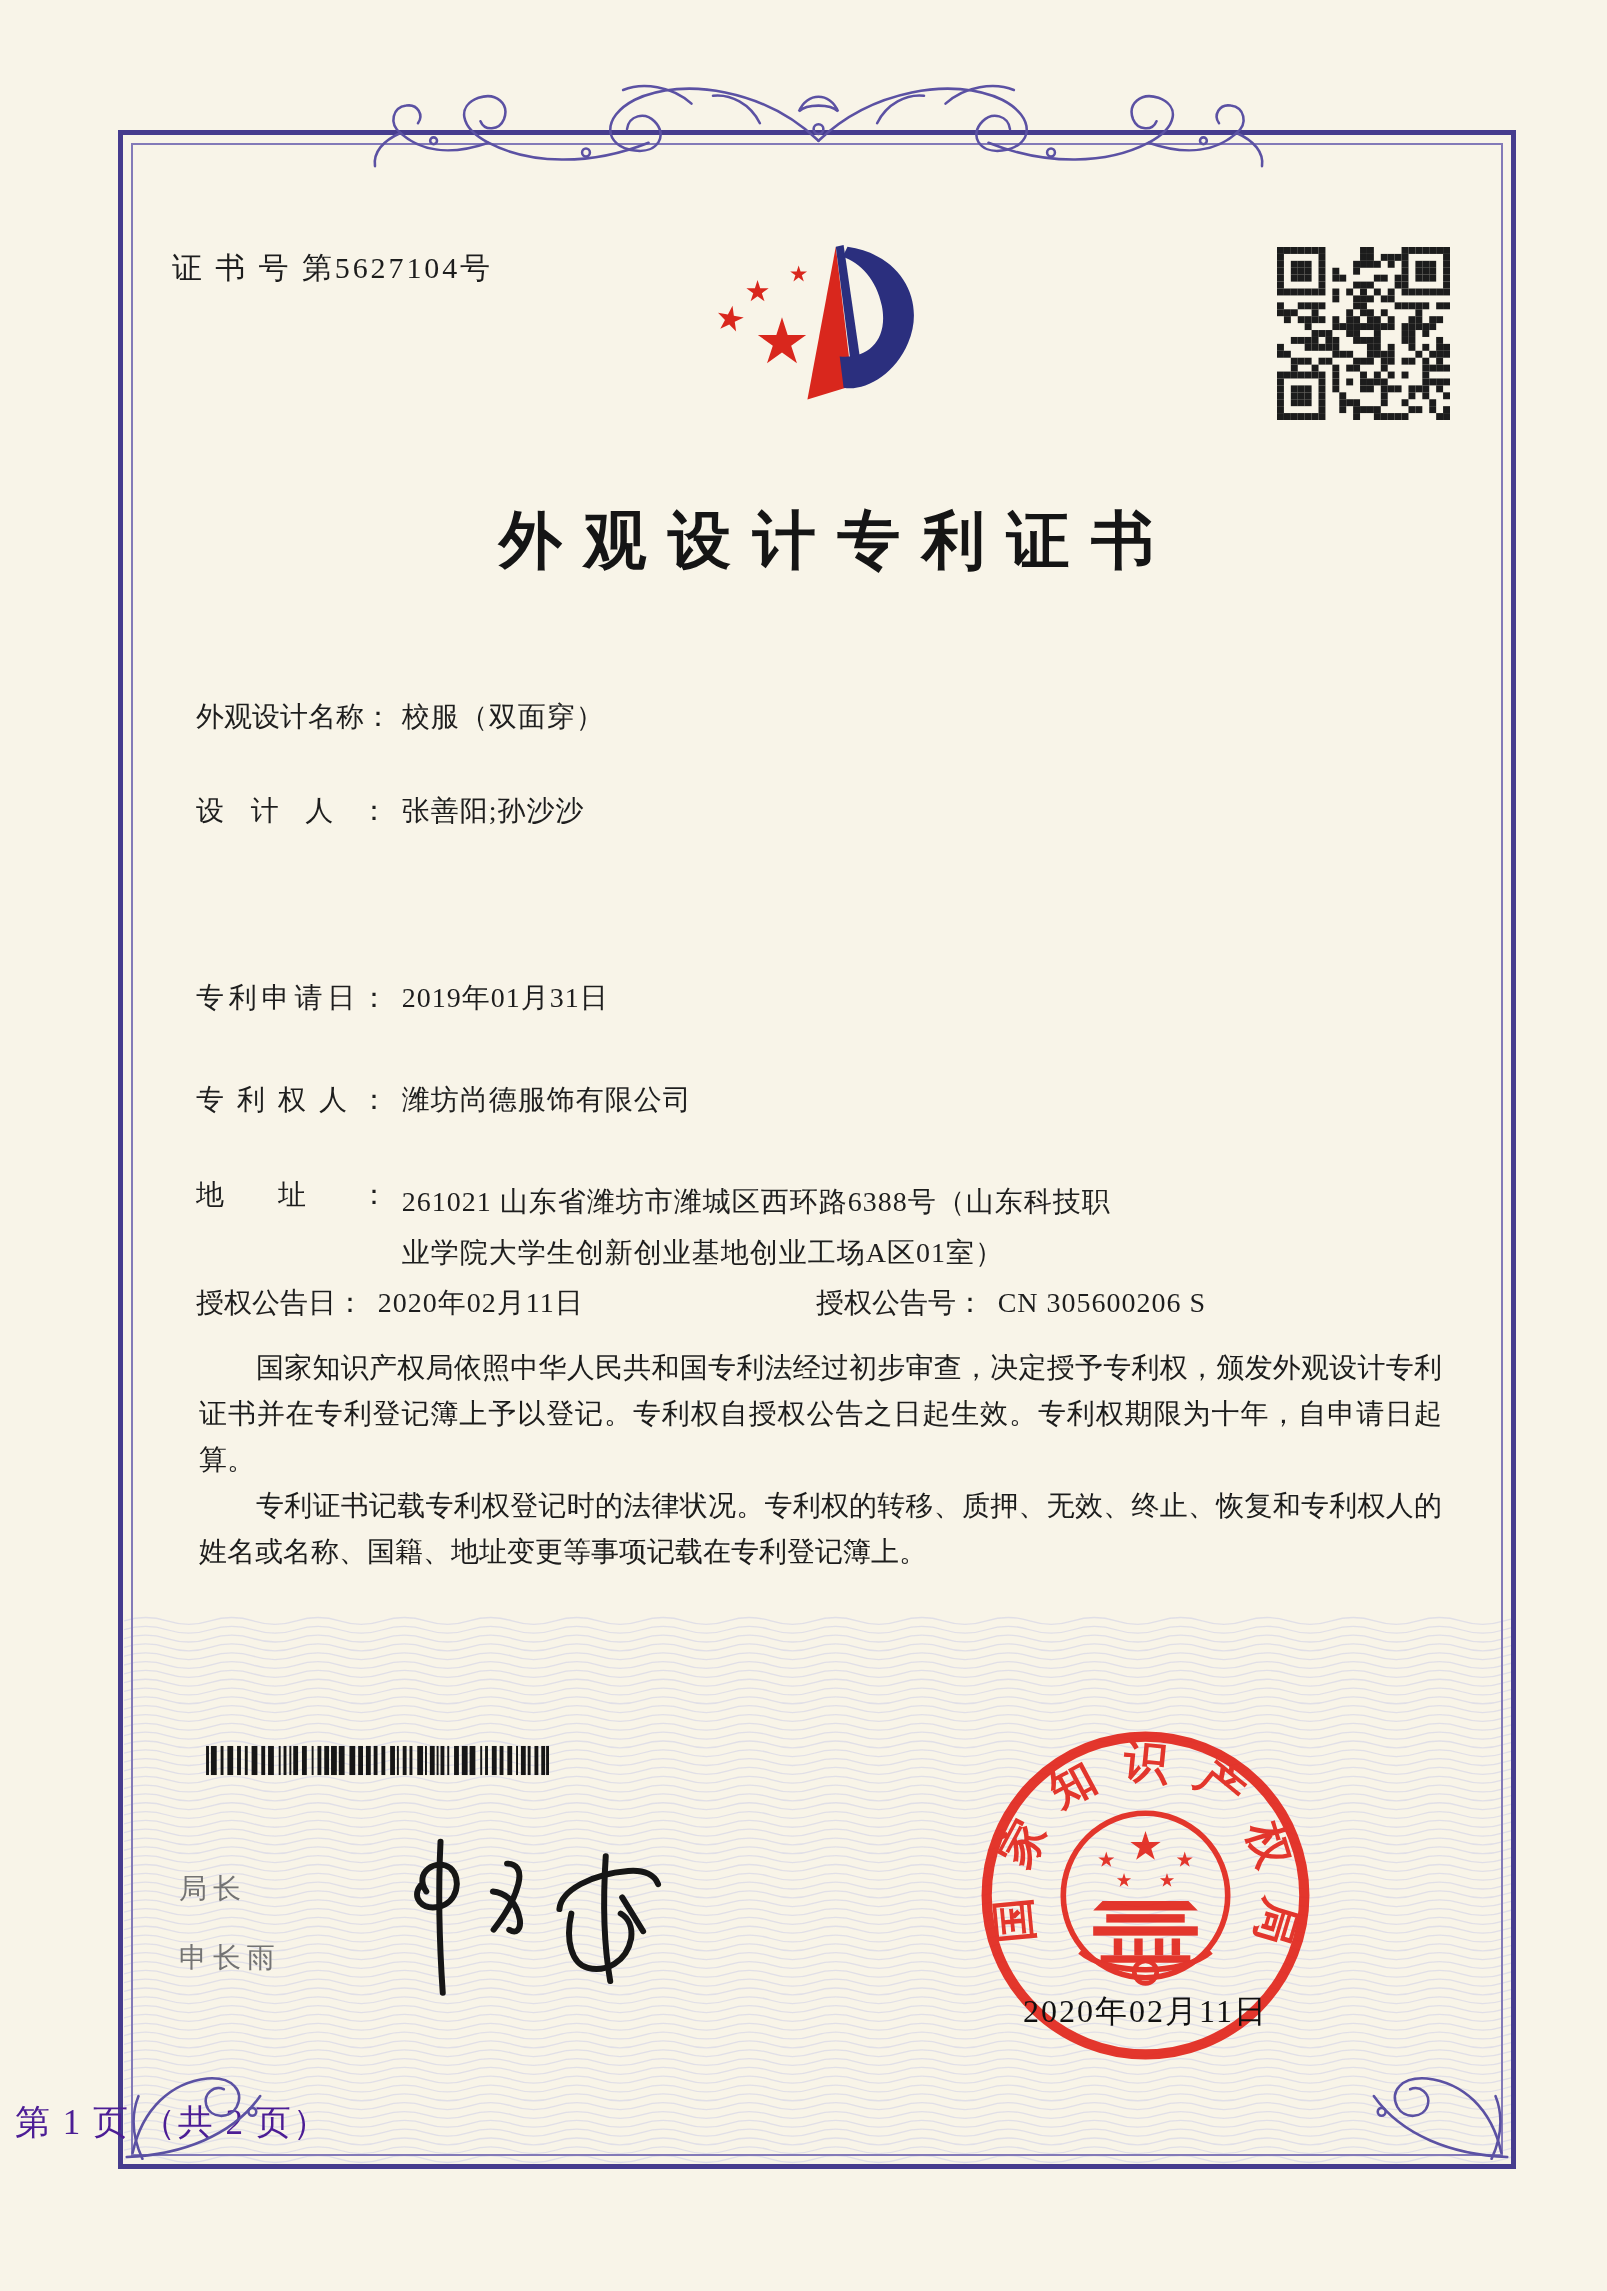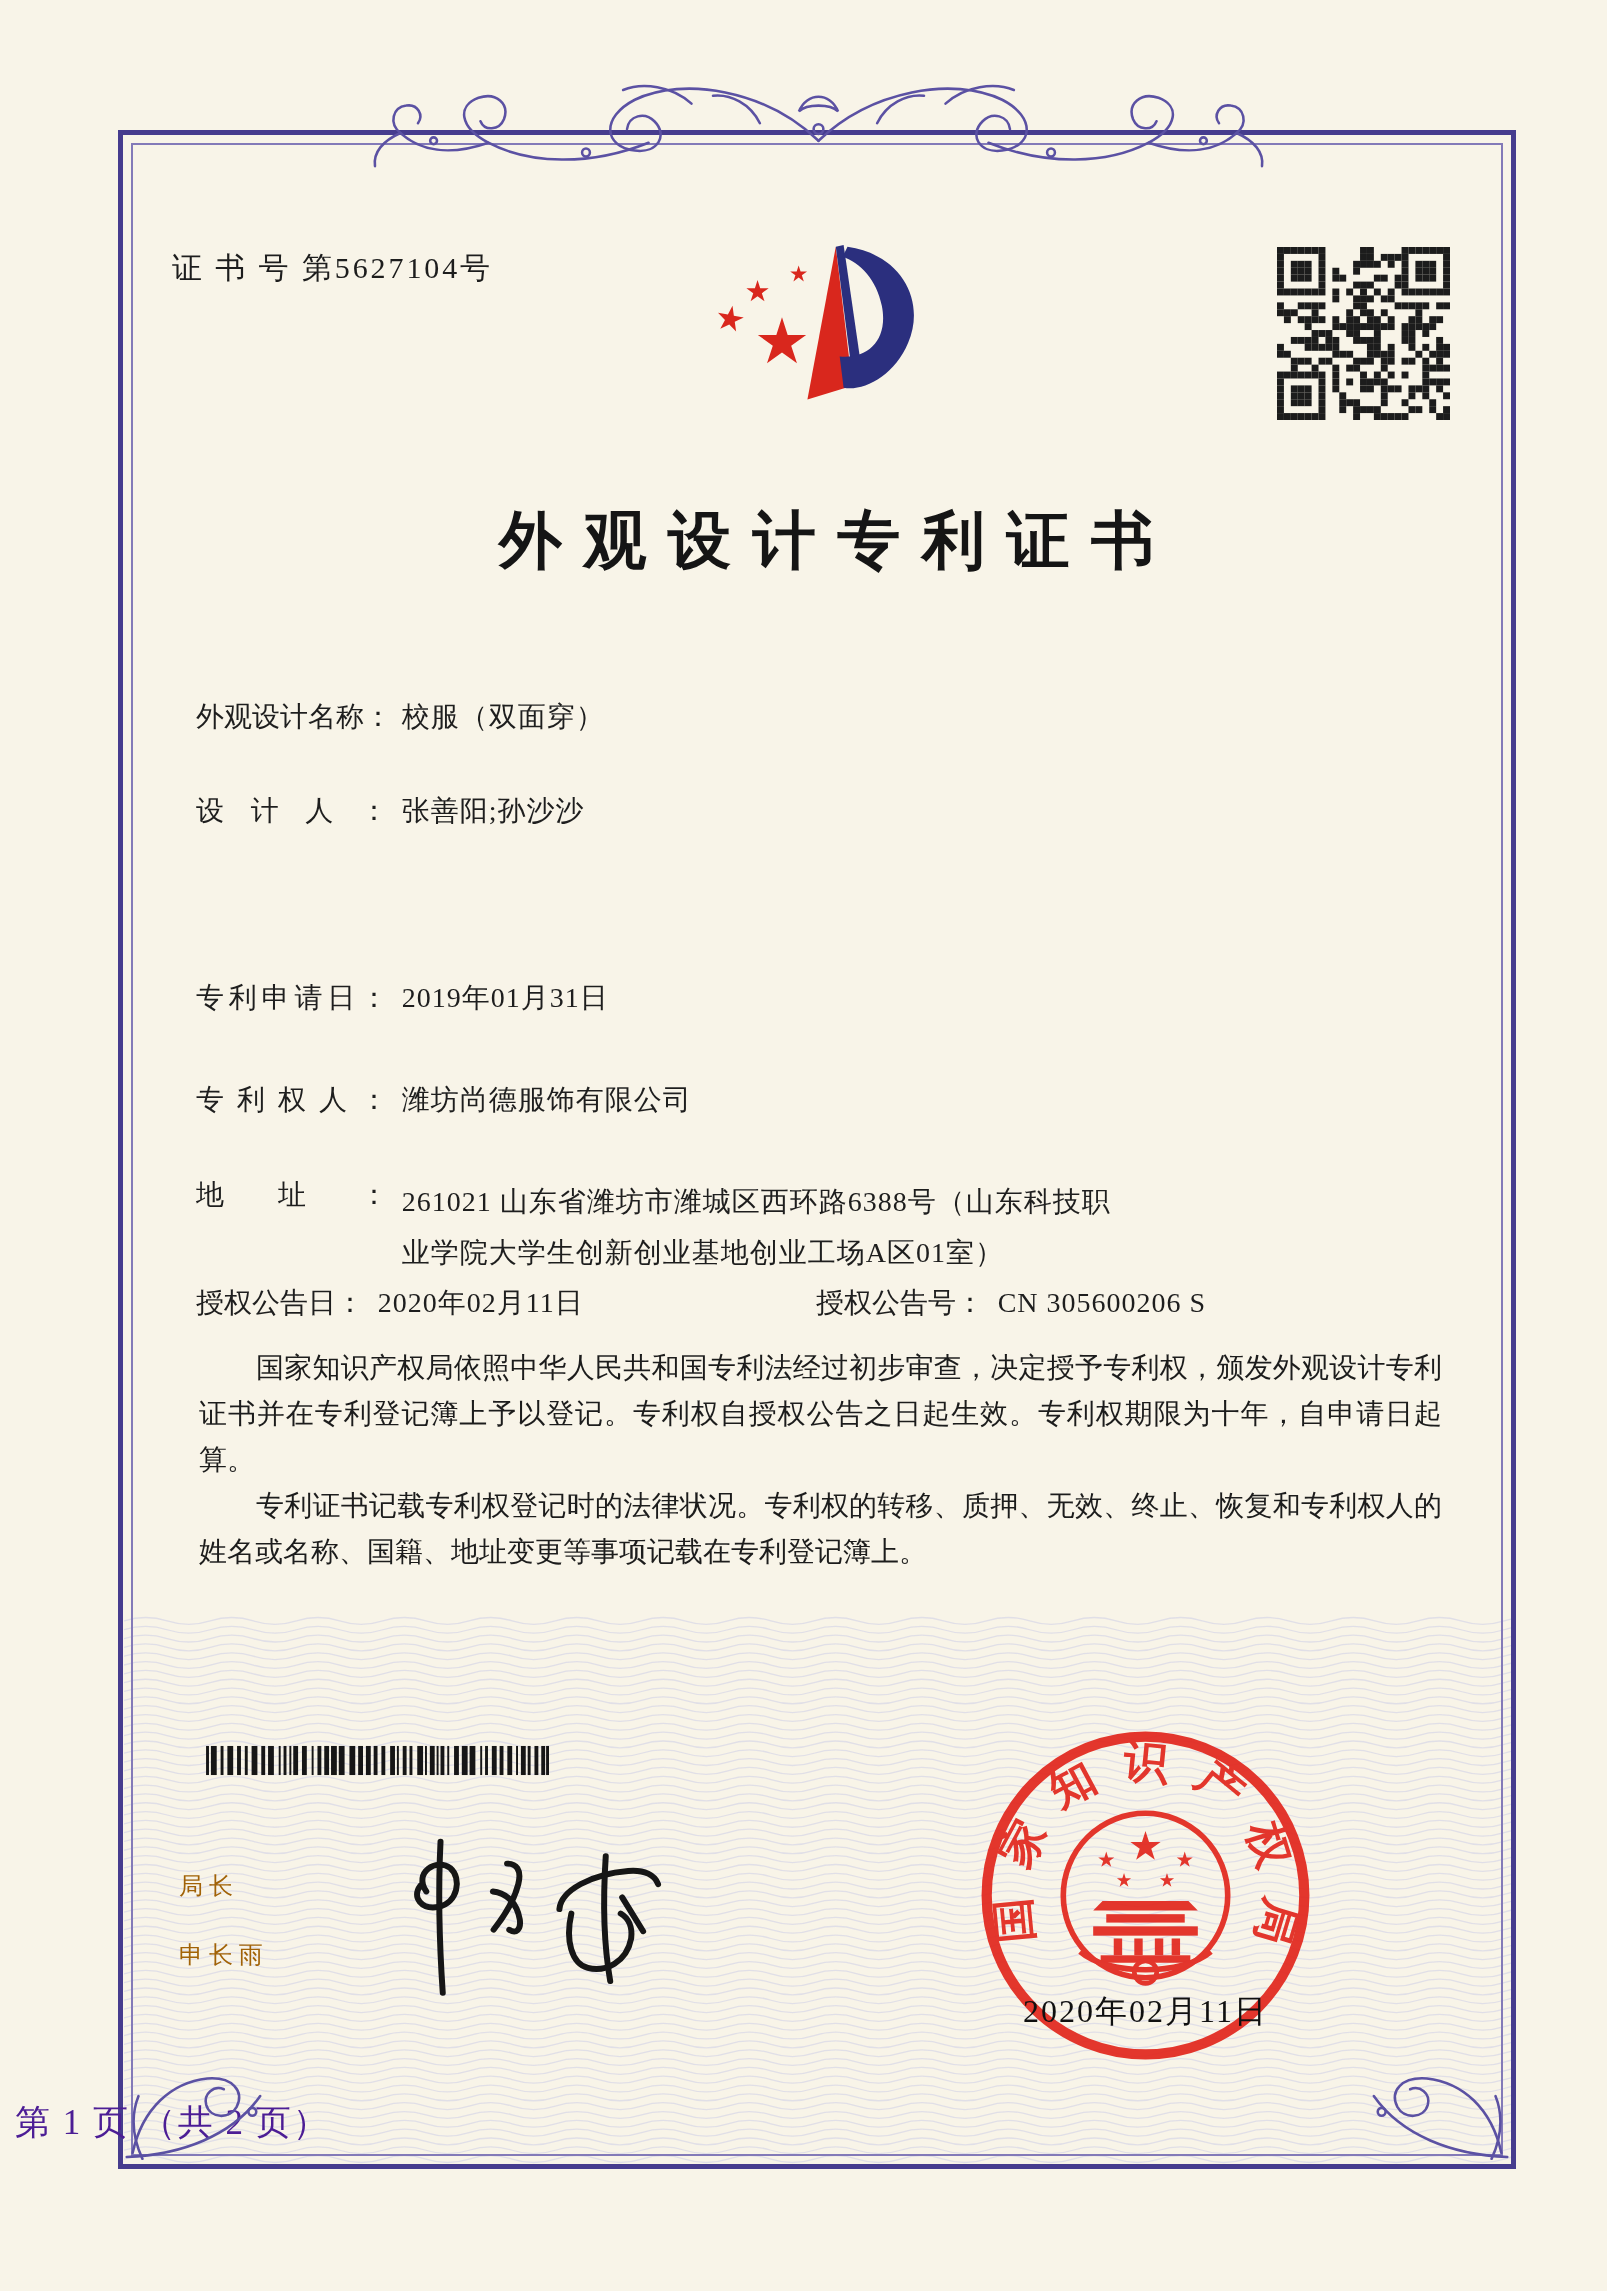--- a/index.html
+++ b/index.html
@@ -42,21 +42,21 @@
   
   .paras{
     position:absolute;left:184px;top:1345px;width:1243px;
     font-size:28px;line-height:46px;text-align:justify;color:#1c1c1c;
   }
   .paras p{margin:0;text-indent:57px;}
   
   .role-label,.officer-name{
     position:absolute;left:164px;
     font-family:"Liberation Sans","DejaVu Sans",sans-serif;
-    font-size:24px;color:#a16207;letter-spacing:5.9px;
+    font-size:28px;color:#737373;letter-spacing:5.9px;
   }
   .role-label{top:1870px;}
   .officer-name{top:1939px;}
   
   .seal-date{
     position:absolute;left:953px;top:1990px;width:355px;text-align:center;
     font-size:32px;color:#101010;letter-spacing:2px;z-index:6;white-space:nowrap;
   }
   
   .page-info{

